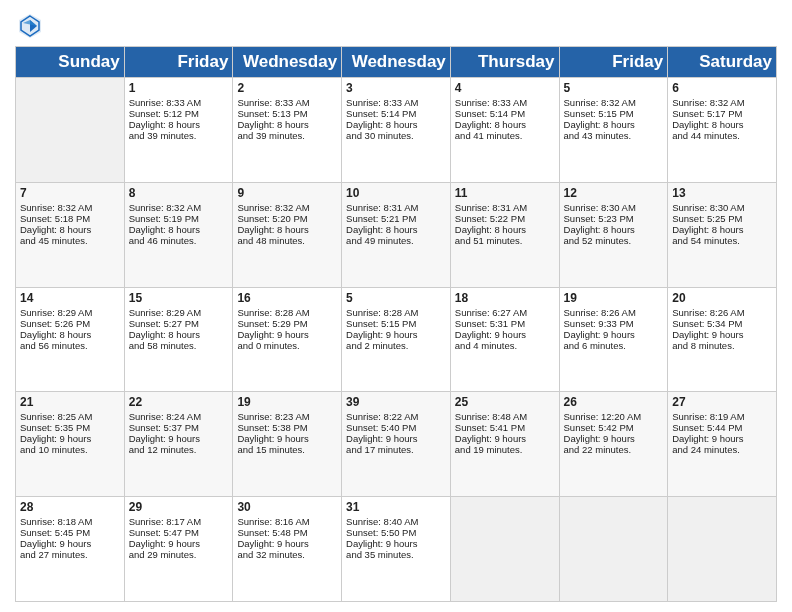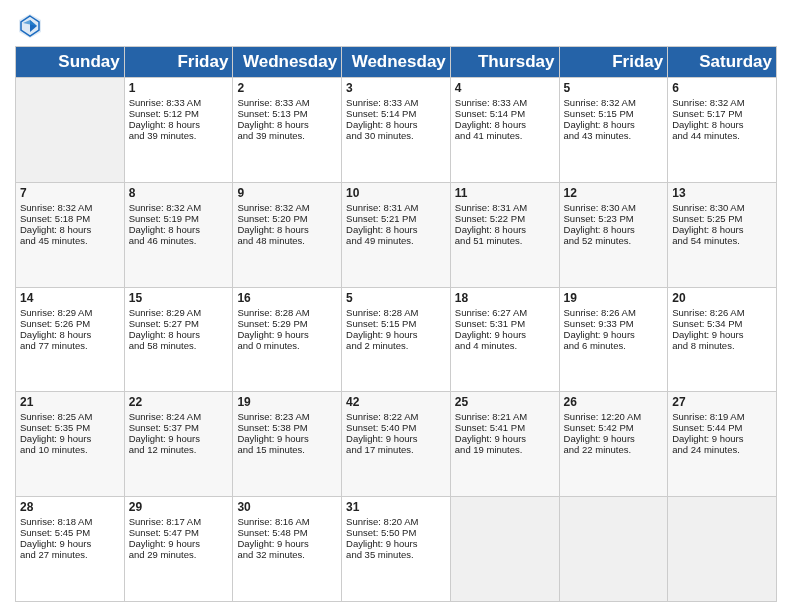--- a/index.html
+++ b/index.html
@@ -222,21 +222,21 @@
             <div>Daylight: 8 hours</div>
             <div>and 54 minutes.</div>
           </td>
         </tr>
         <tr>
           <td>
             <span class="day-number">14</span>
             <div>Sunrise: 8:29 AM</div>
             <div>Sunset: 5:26 PM</div>
             <div>Daylight: 8 hours</div>
-            <div>and 77 minutes.</div>
+            <div>and 56 minutes.</div>
           </td>
           <td>
             <span class="day-number">15</span>
             <div>Sunrise: 8:29 AM</div>
             <div>Sunset: 5:27 PM</div>
             <div>Daylight: 8 hours</div>
             <div>and 58 minutes.</div>
           </td>
           <td>
             <span class="day-number">16</span>
@@ -290,29 +290,29 @@
             <div>and 12 minutes.</div>
           </td>
           <td>
             <span class="day-number">19</span>
             <div>Sunrise: 8:23 AM</div>
             <div>Sunset: 5:38 PM</div>
             <div>Daylight: 9 hours</div>
             <div>and 15 minutes.</div>
           </td>
           <td>
-            <span class="day-number">42</span>
+            <span class="day-number">39</span>
             <div>Sunrise: 8:22 AM</div>
             <div>Sunset: 5:40 PM</div>
             <div>Daylight: 9 hours</div>
             <div>and 17 minutes.</div>
           </td>
           <td>
             <span class="day-number">25</span>
-            <div>Sunrise: 8:21 AM</div>
+            <div>Sunrise: 8:48 AM</div>
             <div>Sunset: 5:41 PM</div>
             <div>Daylight: 9 hours</div>
             <div>and 19 minutes.</div>
           </td>
           <td>
             <span class="day-number">26</span>
             <div>Sunrise: 12:20 AM</div>
             <div>Sunset: 5:42 PM</div>
             <div>Daylight: 9 hours</div>
             <div>and 22 minutes.</div>
@@ -342,21 +342,21 @@
           </td>
           <td>
             <span class="day-number">30</span>
             <div>Sunrise: 8:16 AM</div>
             <div>Sunset: 5:48 PM</div>
             <div>Daylight: 9 hours</div>
             <div>and 32 minutes.</div>
           </td>
           <td>
             <span class="day-number">31</span>
-            <div>Sunrise: 8:20 AM</div>
+            <div>Sunrise: 8:40 AM</div>
             <div>Sunset: 5:50 PM</div>
             <div>Daylight: 9 hours</div>
             <div>and 35 minutes.</div>
           </td>
           <td class="empty"></td>
           <td class="empty"></td>
           <td class="empty"></td>
         </tr>
       </tbody>
   </table>

